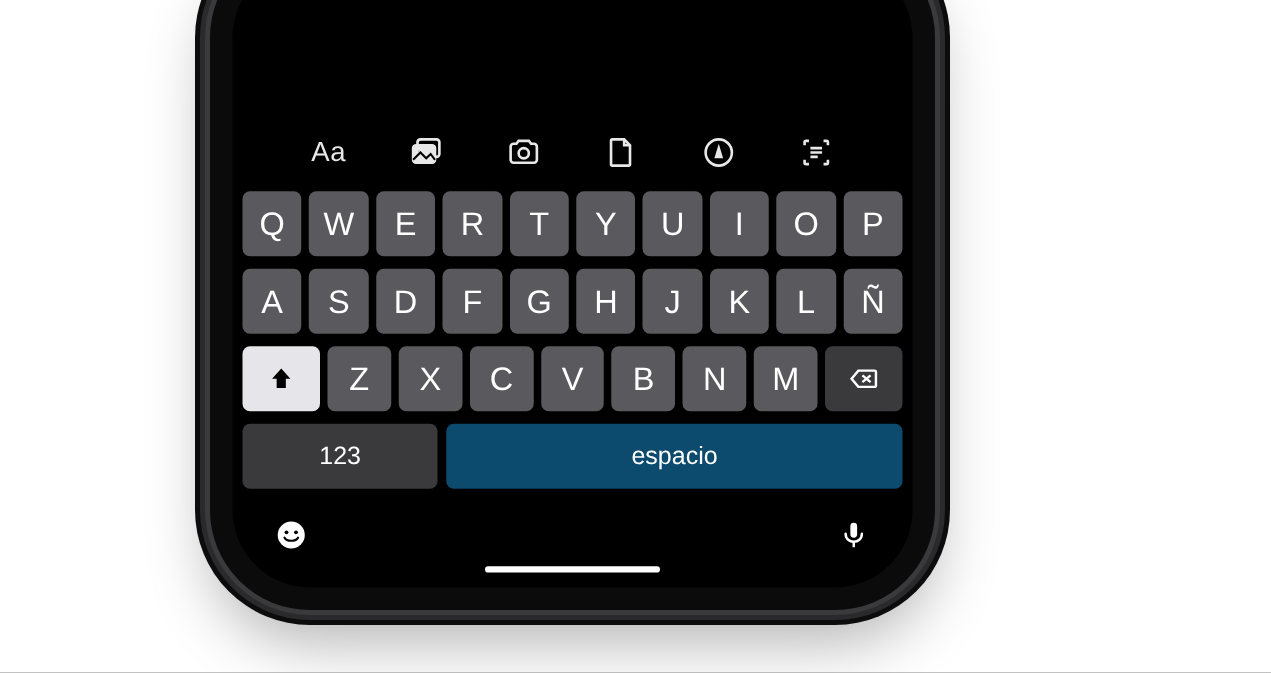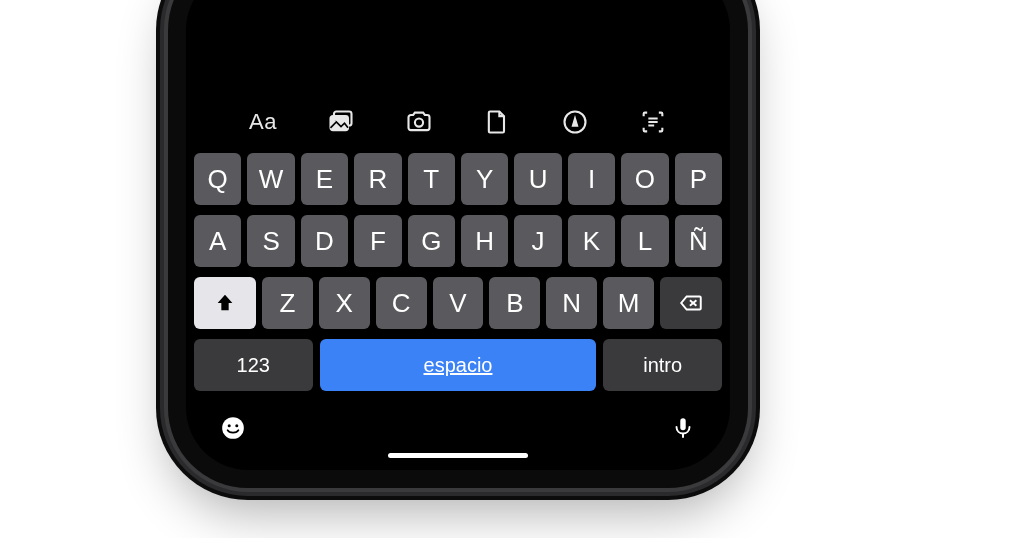--- a/index.html
+++ b/index.html
@@ -180,22 +180,21 @@
             <svg viewBox="0 0 24 24" width="26" height="26" fill="none" stroke="#fff" stroke-width="1.8">
               <path d="M8 6 H20 C20.6 6 21 6.4 21 7 V17 C21 17.6 20.6 18 20 18 H8 L3 12 Z"></path>
               <line x1="11" y1="9.5" x2="17" y2="14.5"></line>
               <line x1="17" y1="9.5" x2="11" y2="14.5"></line>
             </svg>
           </div>
         </div>
 
         <div class="space-row">
           <div class="key func small">123</div>
-          <div class="key func wide" style="background:#3b82f6;text-decoration:underline;">espacio</div>
-          <div class="key func small">intro</div>
+          <div class="key func wide" style="background:#0c4a6e;">espacio</div>
         </div>
 
       </div>
 
       <div class="bottom">
         <div class="ico">
           <svg viewBox="0 0 24 24" fill="#ffffff">
             <circle cx="12" cy="12" r="10"></circle>
             <circle cx="8.5" cy="10" r="1.4" fill="#000"></circle>
             <circle cx="15.5" cy="10" r="1.4" fill="#000"></circle>

